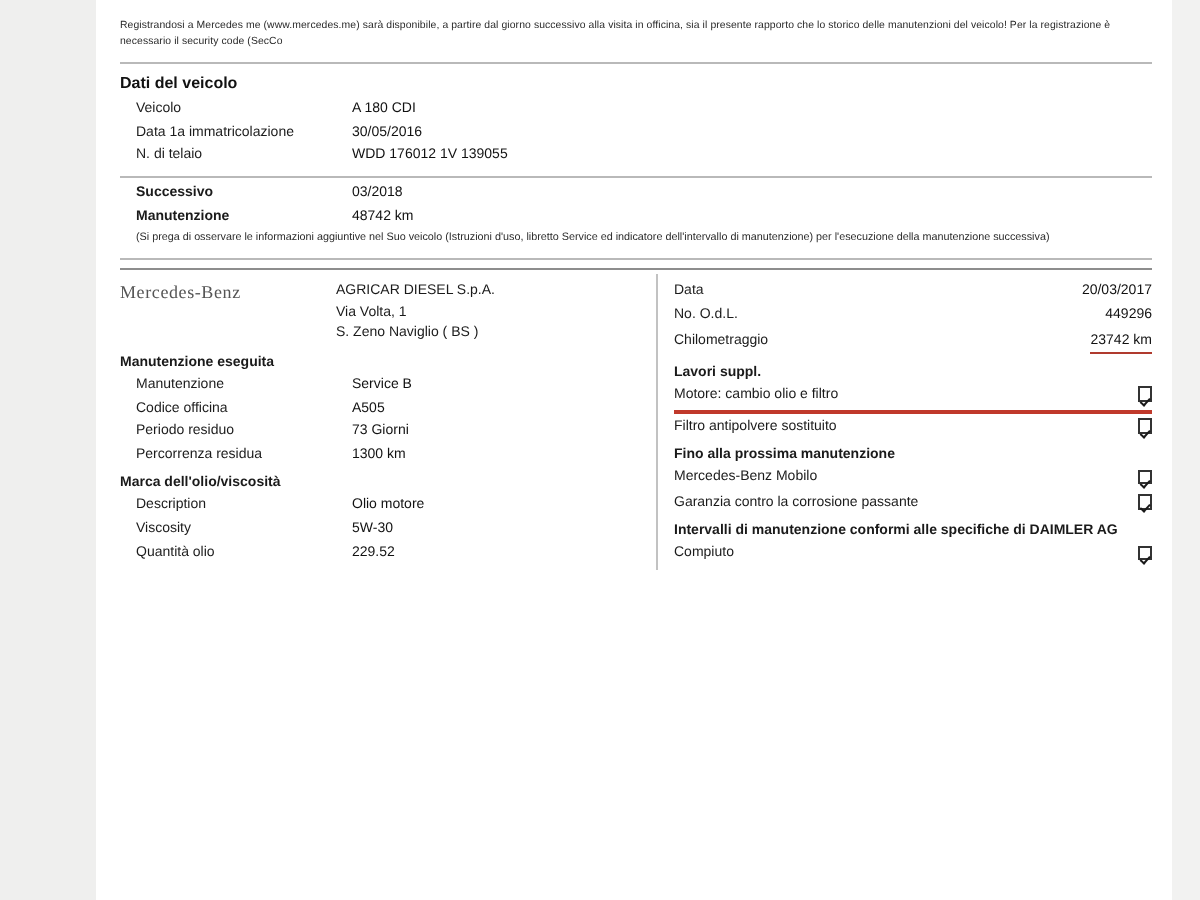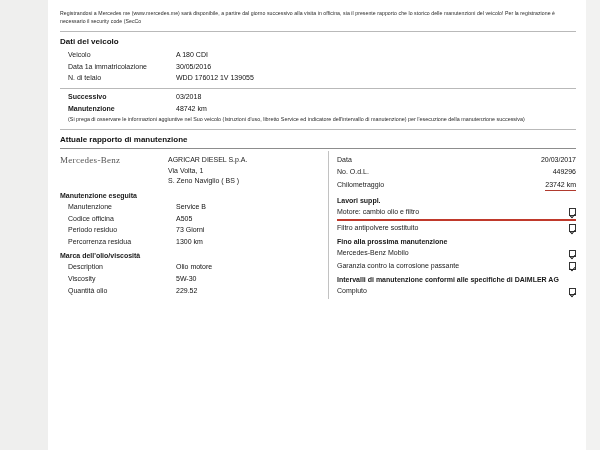--- a/index.html
+++ b/index.html
@@ -236,21 +236,20 @@
         </div>
         <div class="row">
           <div class="lbl" style="font-weight:bold;">Manutenzione</div>
           <div class="val">48742 km</div>
         </div>
         <div class="note">(Si prega di osservare le informazioni aggiuntive nel Suo veicolo (Istruzioni d'uso, libretto Service ed indicatore dell'intervallo di manutenzione) per l'esecuzione della manutenzione successiva)</div>
       </div>
 
       <hr class="hr">
 
-      <div class="sect-title">Attuale rapporto di manutenzione</div>
       <hr class="hr-dark">
 
       <div class="cols">
 
         <div class="col-left">
           <div style="display:flex; margin-top:4px;">
             <div style="width:108px; flex:0 0 108px;">
               <div class="brand">Mercedes-Benz</div>
             </div>
             <div>

